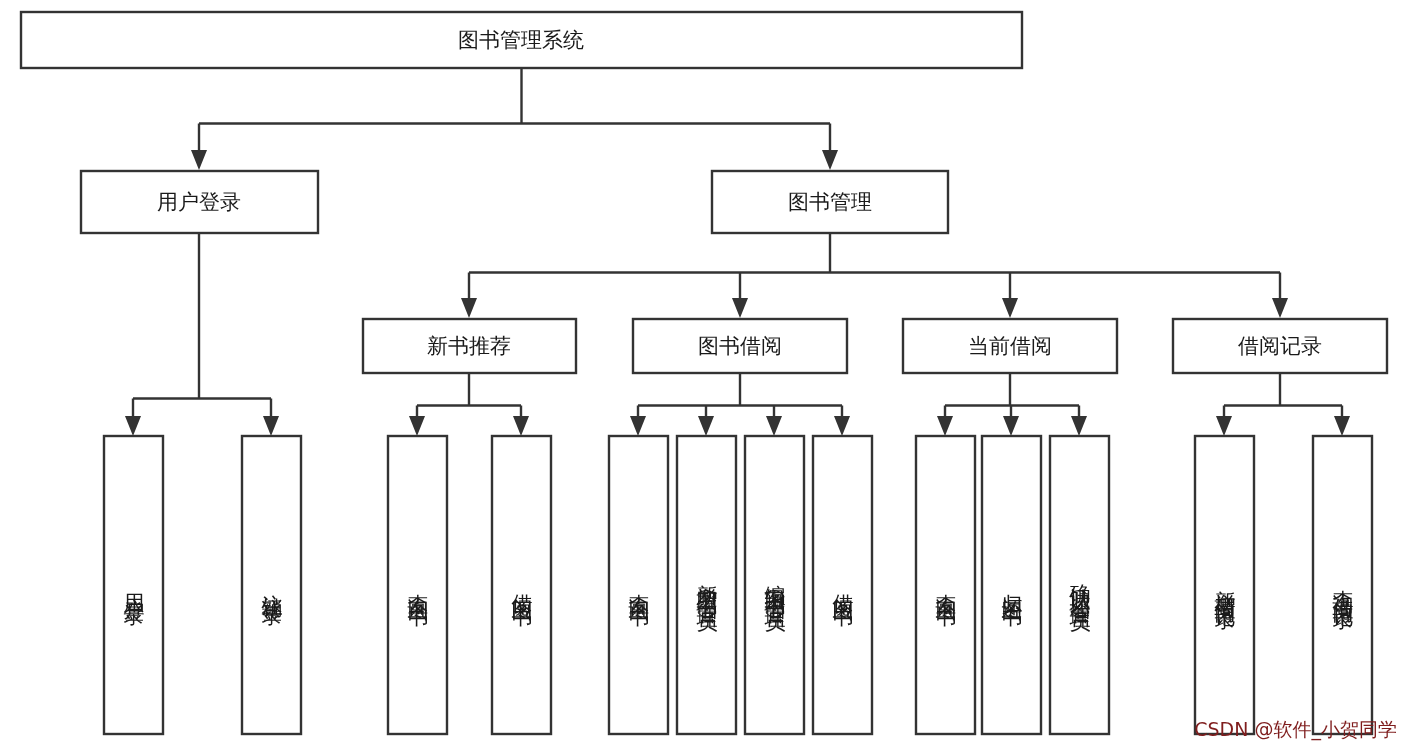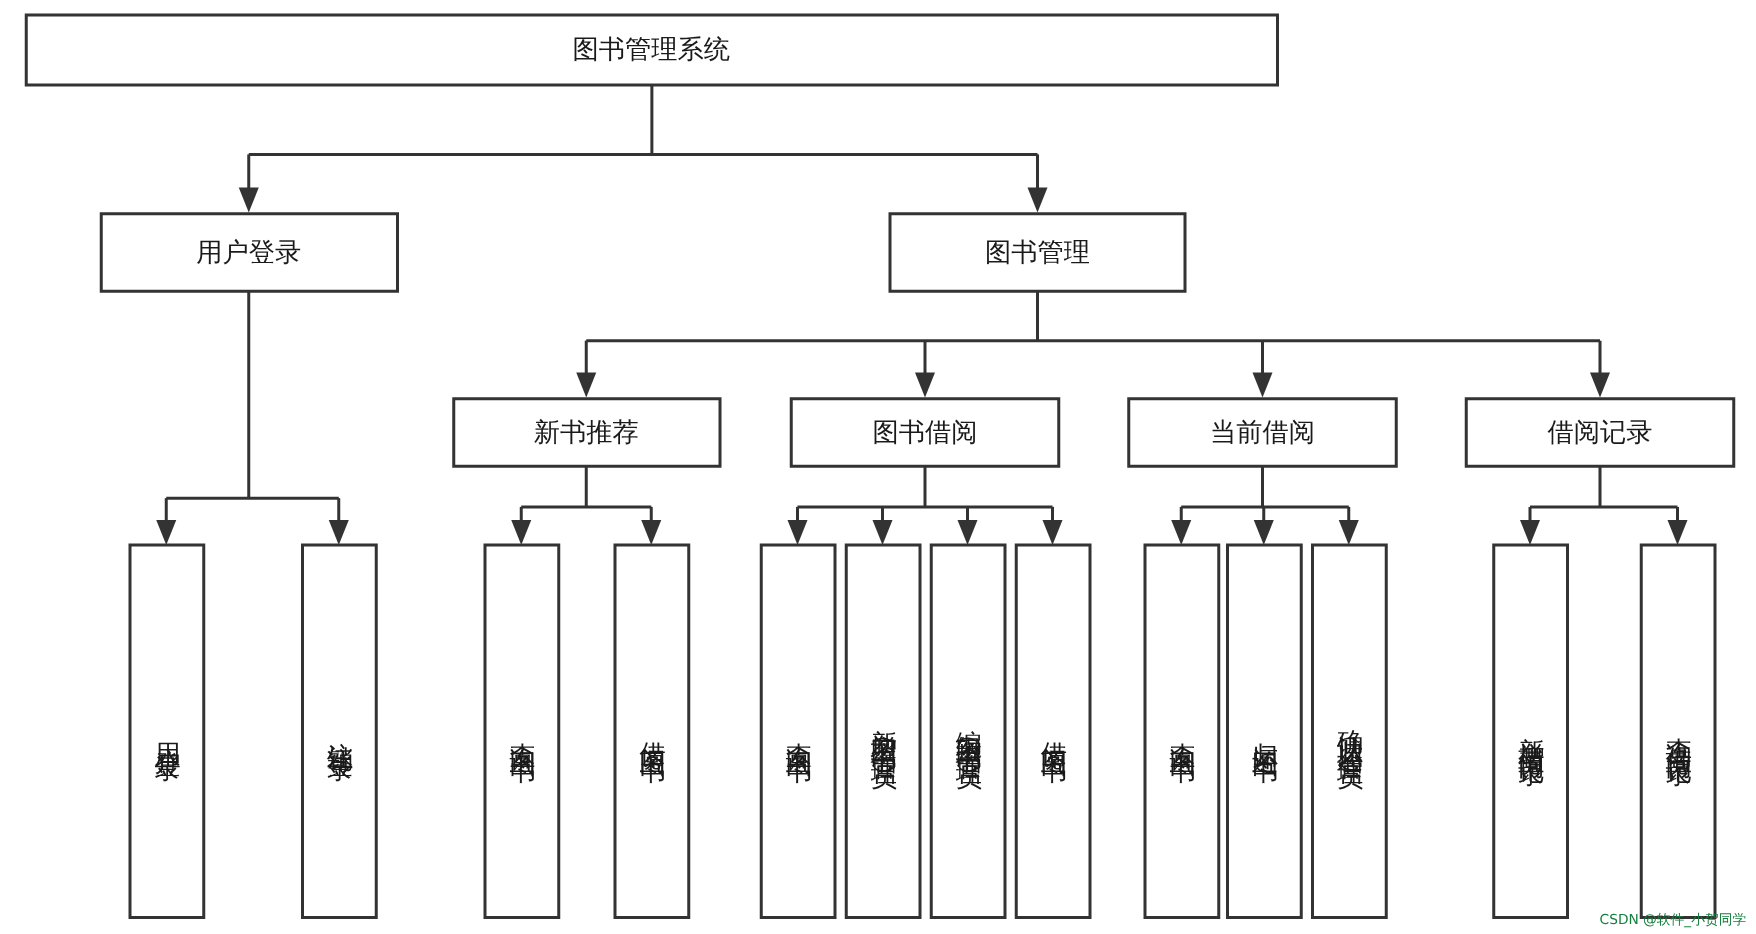--- a/index.html
+++ b/index.html
@@ -61,22 +61,22 @@
     justify-content: center;
     letter-spacing: 4px;
     white-space: nowrap;
     pointer-events: none;
   }
   .watermark {
     position: absolute;
     right: 8px;
     bottom: 4px;
     font-family: "DejaVu Sans", "Liberation Sans", sans-serif;
-    font-size: 11px;
-    color: #15803d;
+    font-size: 19px;
+    color: #7f1d1d;
     white-space: nowrap;
   }
 </style>
 </head>
 <body>
 
 <div id="chart-root">
 
   <svg id="diagram" viewBox="0 0 1405 747">
 

